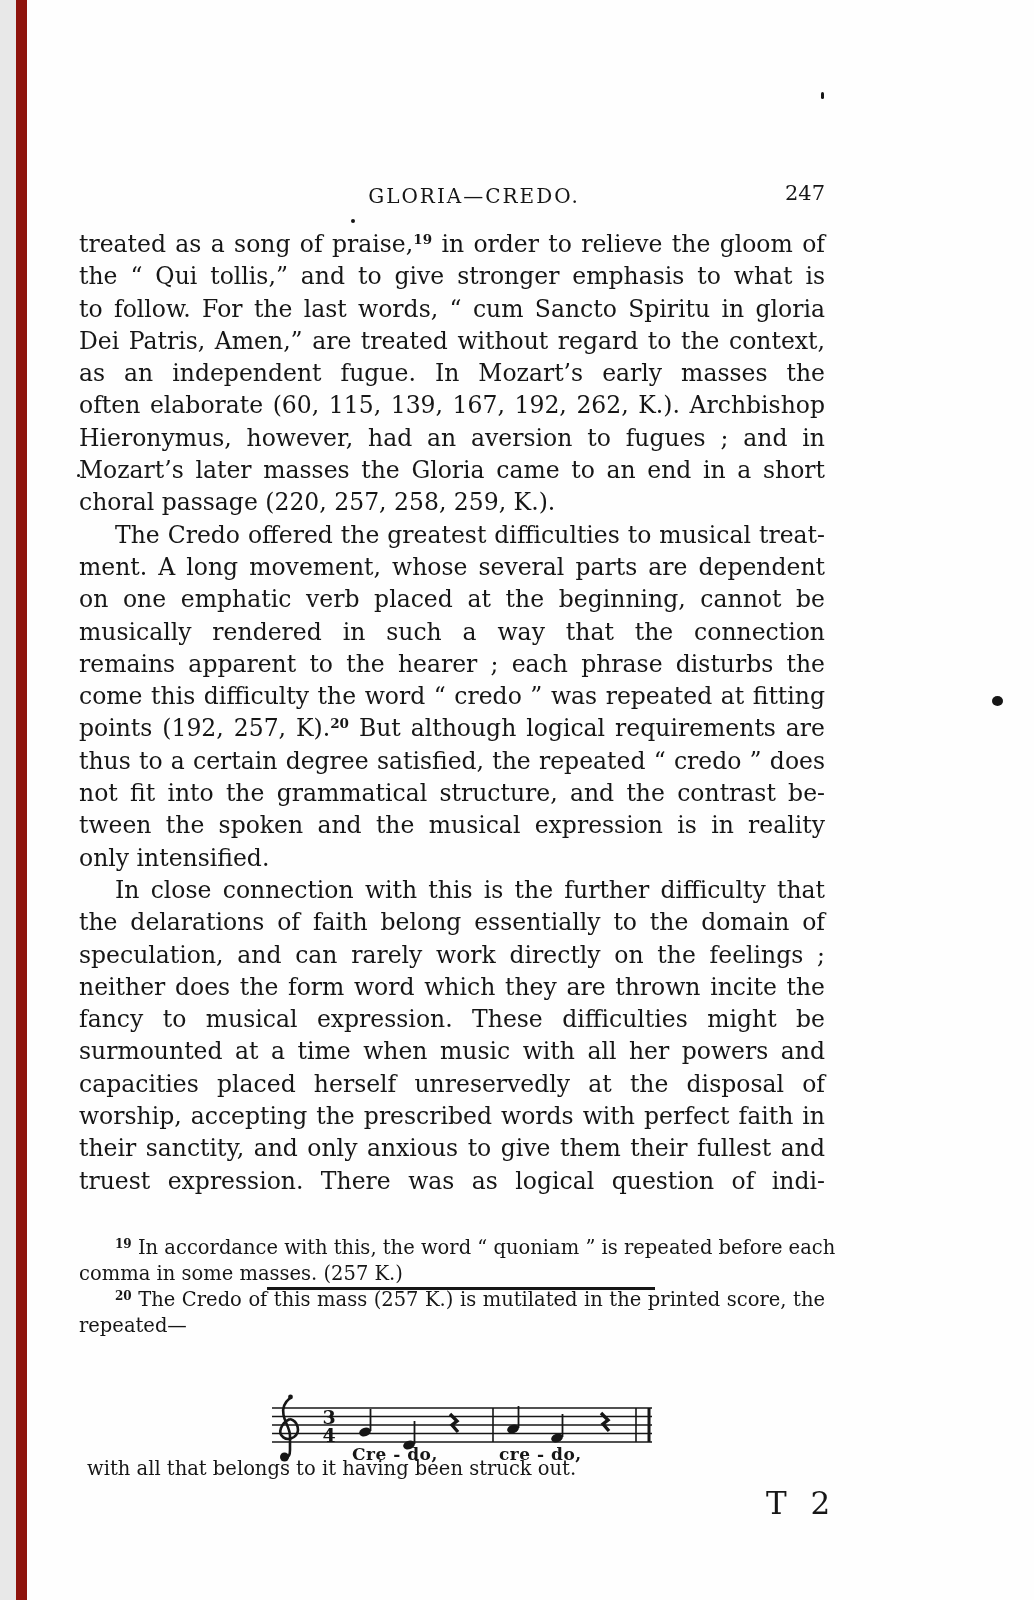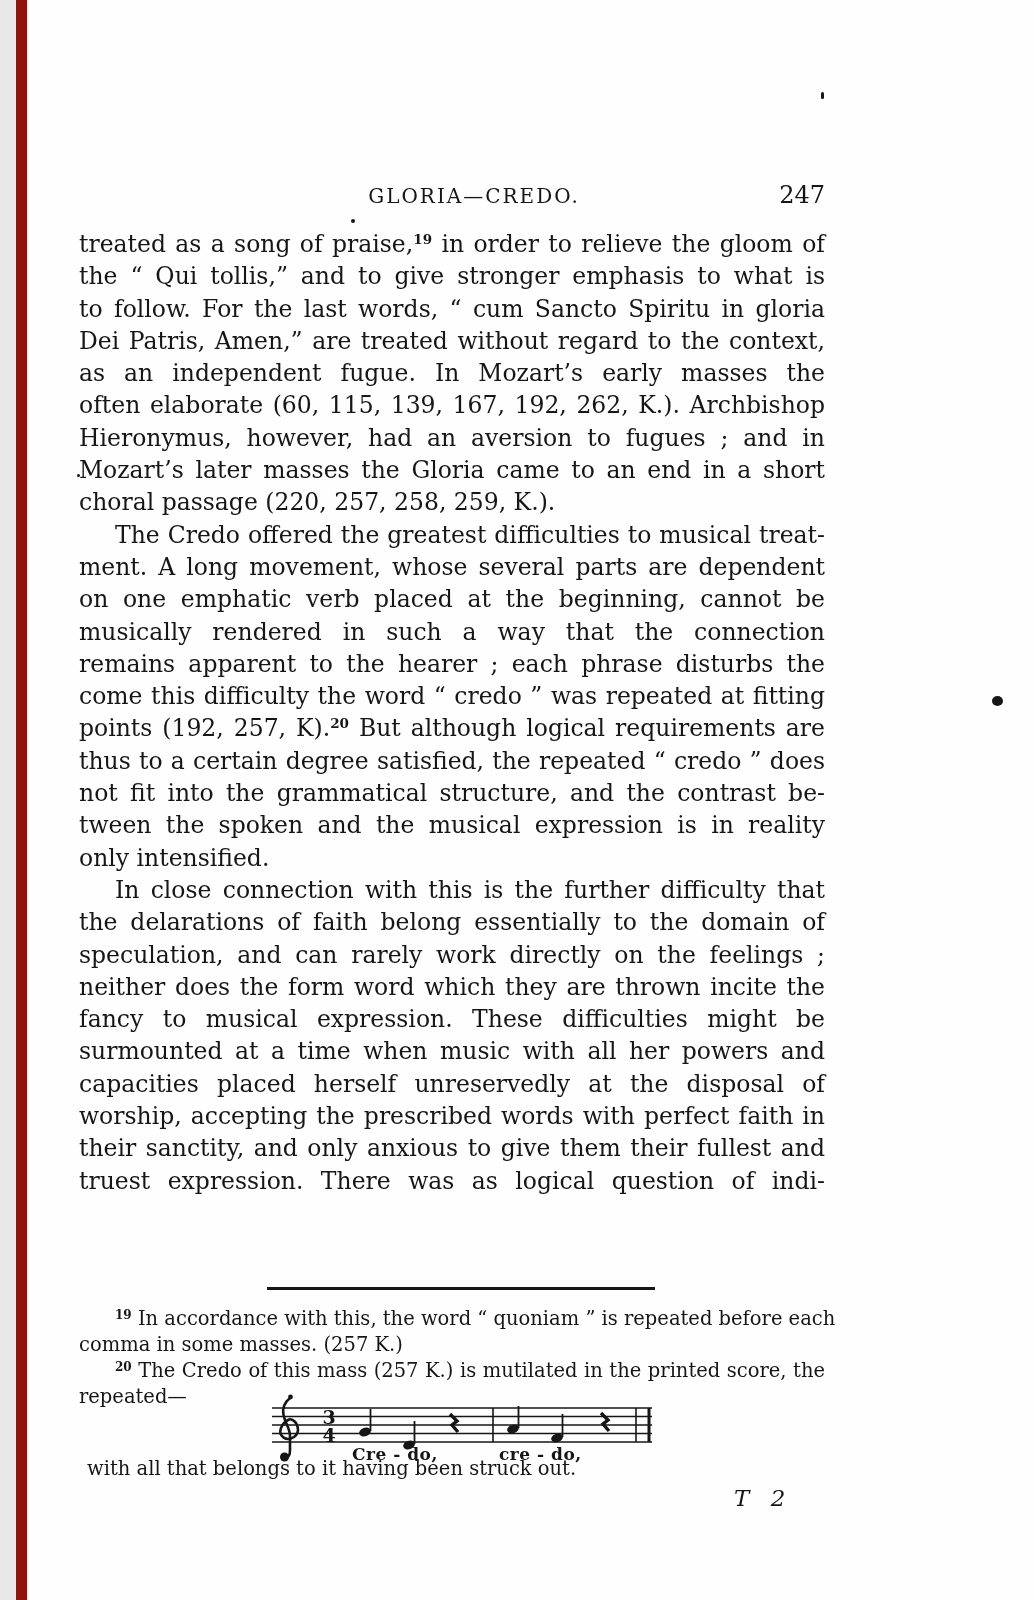--- a/index.html
+++ b/index.html
@@ -1,37 +1,37 @@
 <!DOCTYPE html>
 <html><head>
 <meta charset="utf-8">
 <style>
   html,body{margin:0;padding:0;background:#e8e8e8;}
   .page{position:relative;width:1034px;height:1600px;background:#fefefe;
         font-family:"DejaVu Serif","Liberation Serif",serif;color:#161616;overflow:hidden;margin-left:16px;}
   .binding{position:absolute;left:0;top:0;width:11px;height:1600px;background:#8e130c;}
   .hdr-title{position:absolute;top:184px;left:458px;transform:translateX(-50%);
              font-size:20px;letter-spacing:2px;white-space:nowrap;}
-  .hdr-num{position:absolute;top:181px;left:735px;width:74px;text-align:right;font-size:24px;}
+  .hdr-num{position:absolute;top:181px;left:735px;width:74px;text-align:right;font-size:21px;}
   .body-block{position:absolute;left:63px;top:228px;width:746px;
               font-size:23.5px;line-height:32.3px;}
   .ln{white-space:nowrap;text-align:justify;text-justify:inter-word;}
   .ln.j{text-align-last:justify;}
   .ln.ind{text-indent:36px;}
   .ln sup{font-size:13.5px;line-height:0;vertical-align:8px;font-weight:bold;}
   .rule{position:absolute;left:251px;top:1287px;width:388px;height:3px;background:#161616;}
-  .fn-block{position:absolute;left:63px;top:1306px;width:746px;font-size:19.5px;line-height:26px;}
+  .fn-block{position:absolute;left:63px;top:1235px;width:746px;font-size:19.5px;line-height:26px;}
   .fn-block sup{font-size:12px;line-height:0;vertical-align:6px;font-weight:bold;}
   .fn-tail{position:absolute;left:71px;top:1457px;width:746px;font-size:19.5px;}
   .music{position:absolute;left:250px;top:1392px;width:390px;height:78px;}
   .music svg{display:block;}
   .lyr{position:absolute;font-size:17px;font-weight:bold;letter-spacing:0.5px;white-space:nowrap;}
   .lyr1{left:336px;top:1444px;}
   .lyr2{left:483px;top:1444px;}
-  .sig{position:absolute;left:718px;top:1485px;font-size:23px;word-spacing:14px;white-space:nowrap;font-style:italic;}
+  .sig{position:absolute;left:750px;top:1485px;font-size:31px;word-spacing:14px;white-space:nowrap;}
   .speck{position:absolute;background:#161616;border-radius:50%;}
   .s1{left:335px;top:219px;width:4px;height:4px;}
   .s2{left:805px;top:92px;width:3px;height:7px;border-radius:2px;}
   .s3{left:976px;top:696px;width:11px;height:10px;}
   .s4{left:61px;top:474px;width:3px;height:3px;}
 </style>
 </head>
 <body>
 
 <div class="page">

